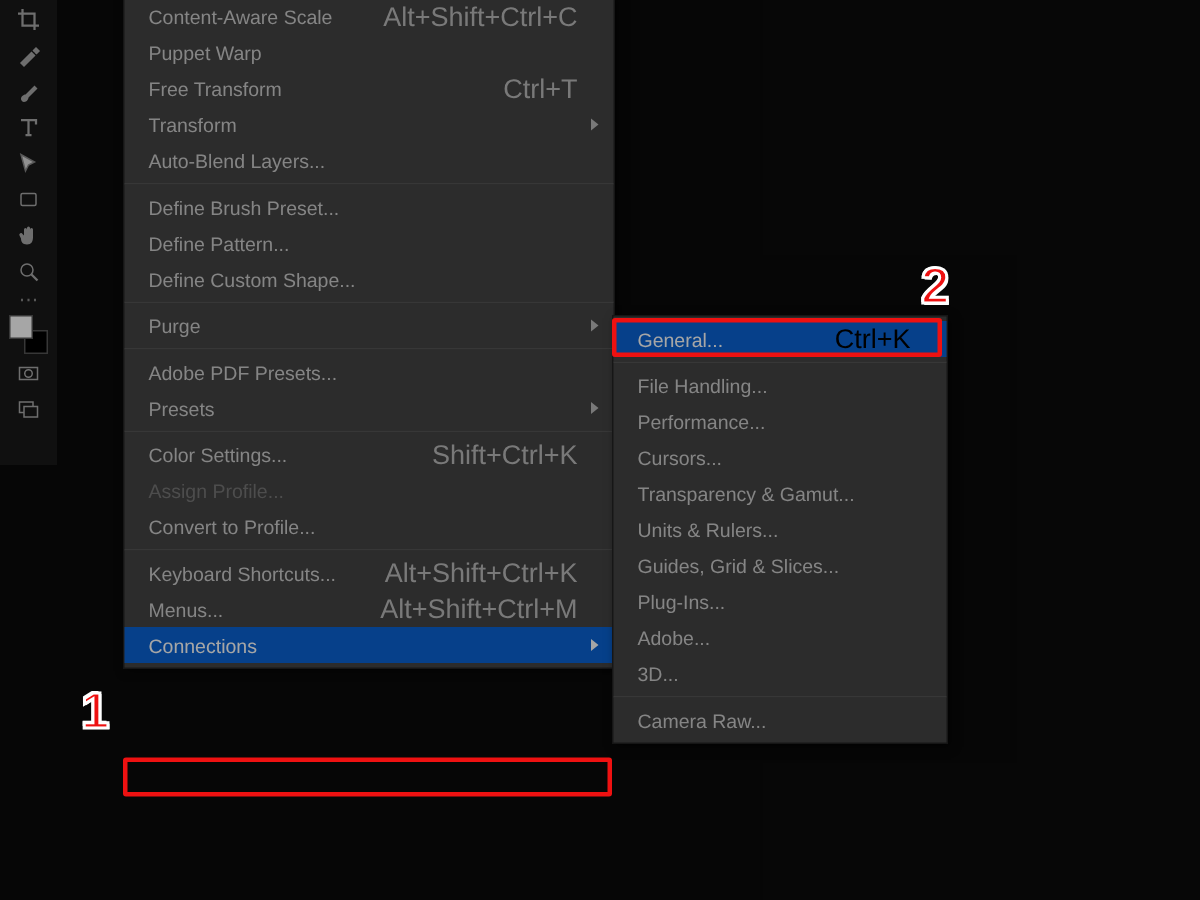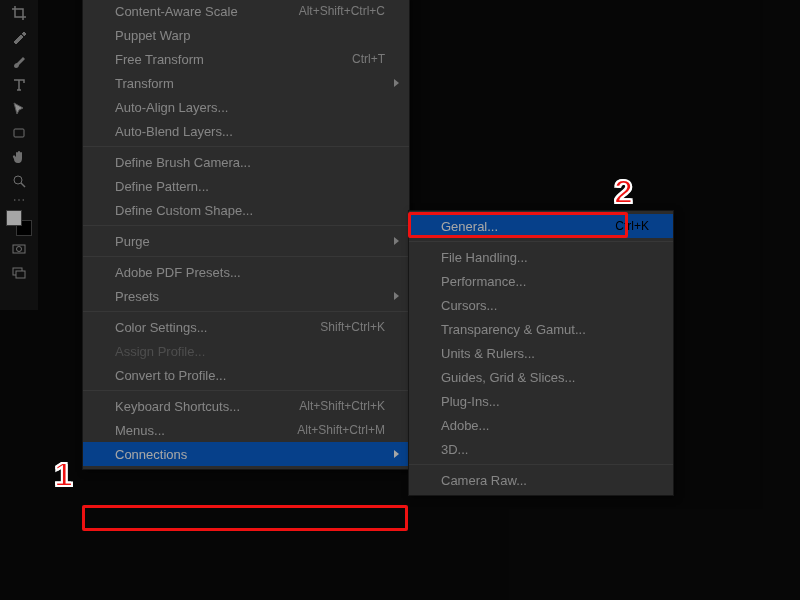--- a/index.html
+++ b/index.html
@@ -34,30 +34,30 @@
     .swatch-fg { position: absolute; width: 16px; height: 16px; background: #fff; border: 1px solid #555; top: 0; left: 0; }
     .swatch-bg { position: absolute; width: 16px; height: 16px; background: #000; border: 1px solid #555; bottom: 0; right: 0; }
     .menu {
       position: absolute;
       background: #444;
       border: 1px solid #222;
       box-shadow: 2px 2px 6px rgba(0,0,0,.5);
       padding: 3px 0;
     }
     .menu.main { left: 82px; top: -5px; width: 328px; }
-    .menu.sub  { left: 408px; top: 210px; width: 266px; }
+    .menu.sub  { left: 408px; top: 210px; width: 224px; }
     .item {
       display: flex; align-items: center;
       height: 24px; padding: 0 24px 0 16px;
       color: #ccc; position: relative; white-space: nowrap;
     }
     .item.selected { background: #0a63d4; color: #fff; }
     .item.disabled { color: #777; justify-content: flex-end; }
-    .item .label { flex: 1; margin-left: 16px; }
-    .item .shortcut { color: #bbb; font-size: 12px; }
+    .item .label { flex: 1; }
+    .item .shortcut { color: #bbb; font-size: 18px; }
     .item.selected .shortcut { color: #000000; }
     .item .arrow {
       position: absolute; right: 10px; width: 0; height: 0;
       border-top: 4px solid transparent; border-bottom: 4px solid transparent;
       border-left: 5px solid #bbb;
     }
     .item.selected .arrow { border-left-color: #fff; }
     .sep { height: 1px; background: #2a2a2a; margin: 3px 0; border-top: 1px solid #555; }
     .callout {
       position: absolute; border: 3px solid #e11; border-radius: 2px; pointer-events: none;
@@ -149,28 +149,25 @@
     </div>
     <div class="item">
       <span class="label">Free Transform</span>
       <span class="shortcut">Ctrl+T</span>
     </div>
     <div class="item">
       <span class="label">Transform</span>
       <span class="arrow"></span>
     </div>
     <div class="item">
-      <span class="label">Auto-Align Layers...</span>
-    </div>
-    <div class="item">
       <span class="label">Auto-Blend Layers...</span>
     </div>
     <div class="sep"></div>
     <div class="item">
-      <span class="label">Define Brush Camera...</span>
+      <span class="label">Define Brush Preset...</span>
     </div>
     <div class="item">
       <span class="label">Define Pattern...</span>
     </div>
     <div class="item">
       <span class="label">Define Custom Shape...</span>
     </div>
     <div class="sep"></div>
     <div class="item">
       <span class="label">Purge</span>

